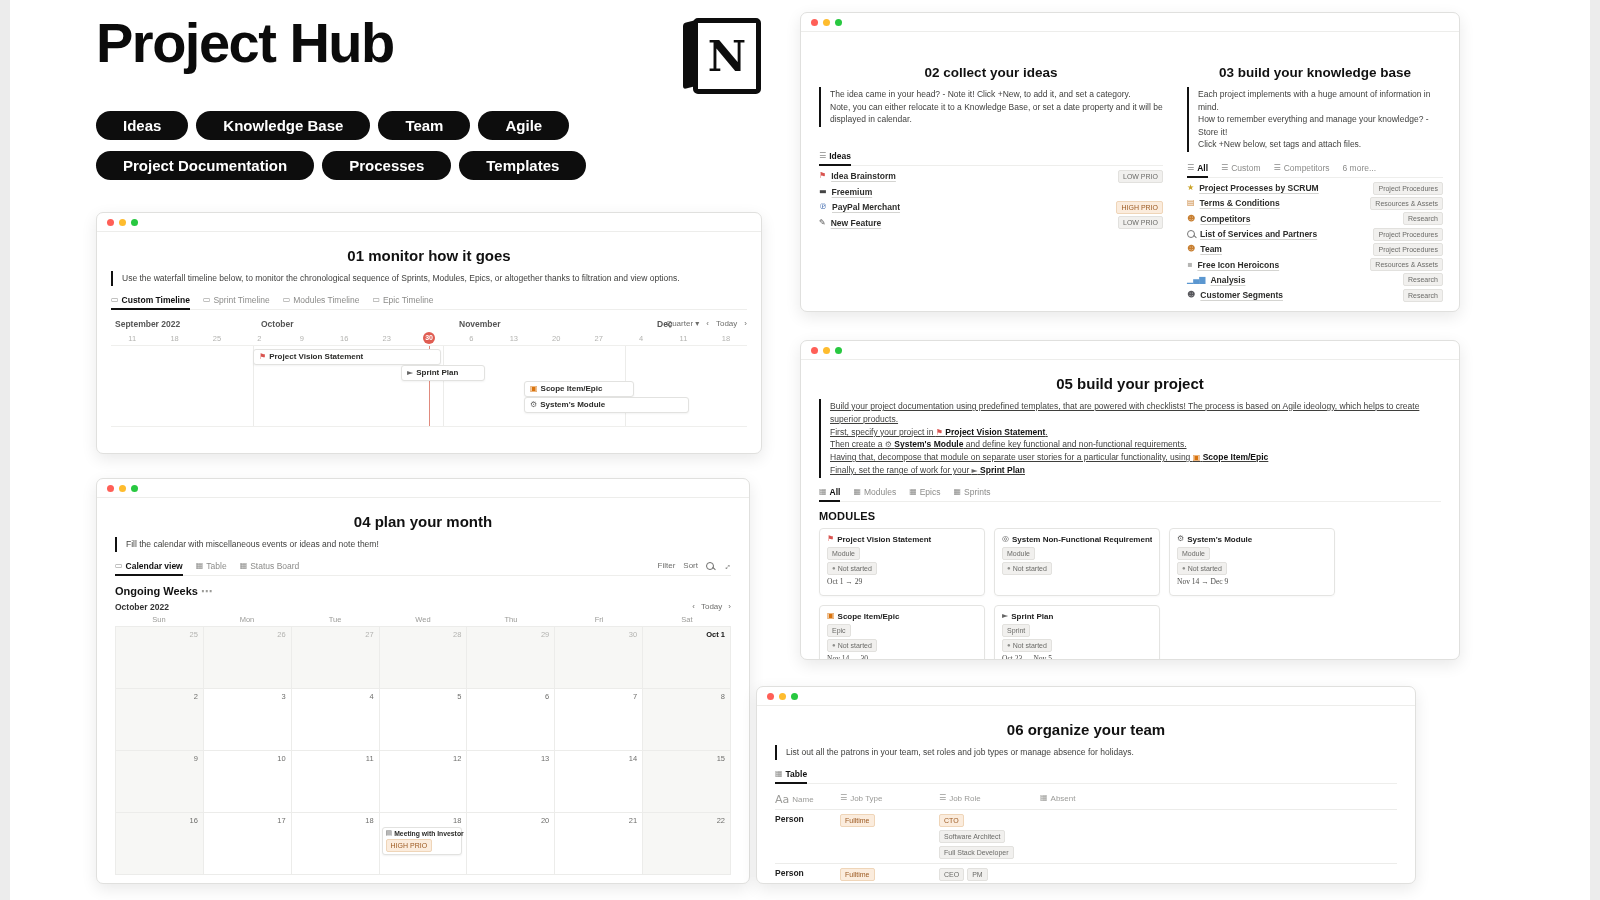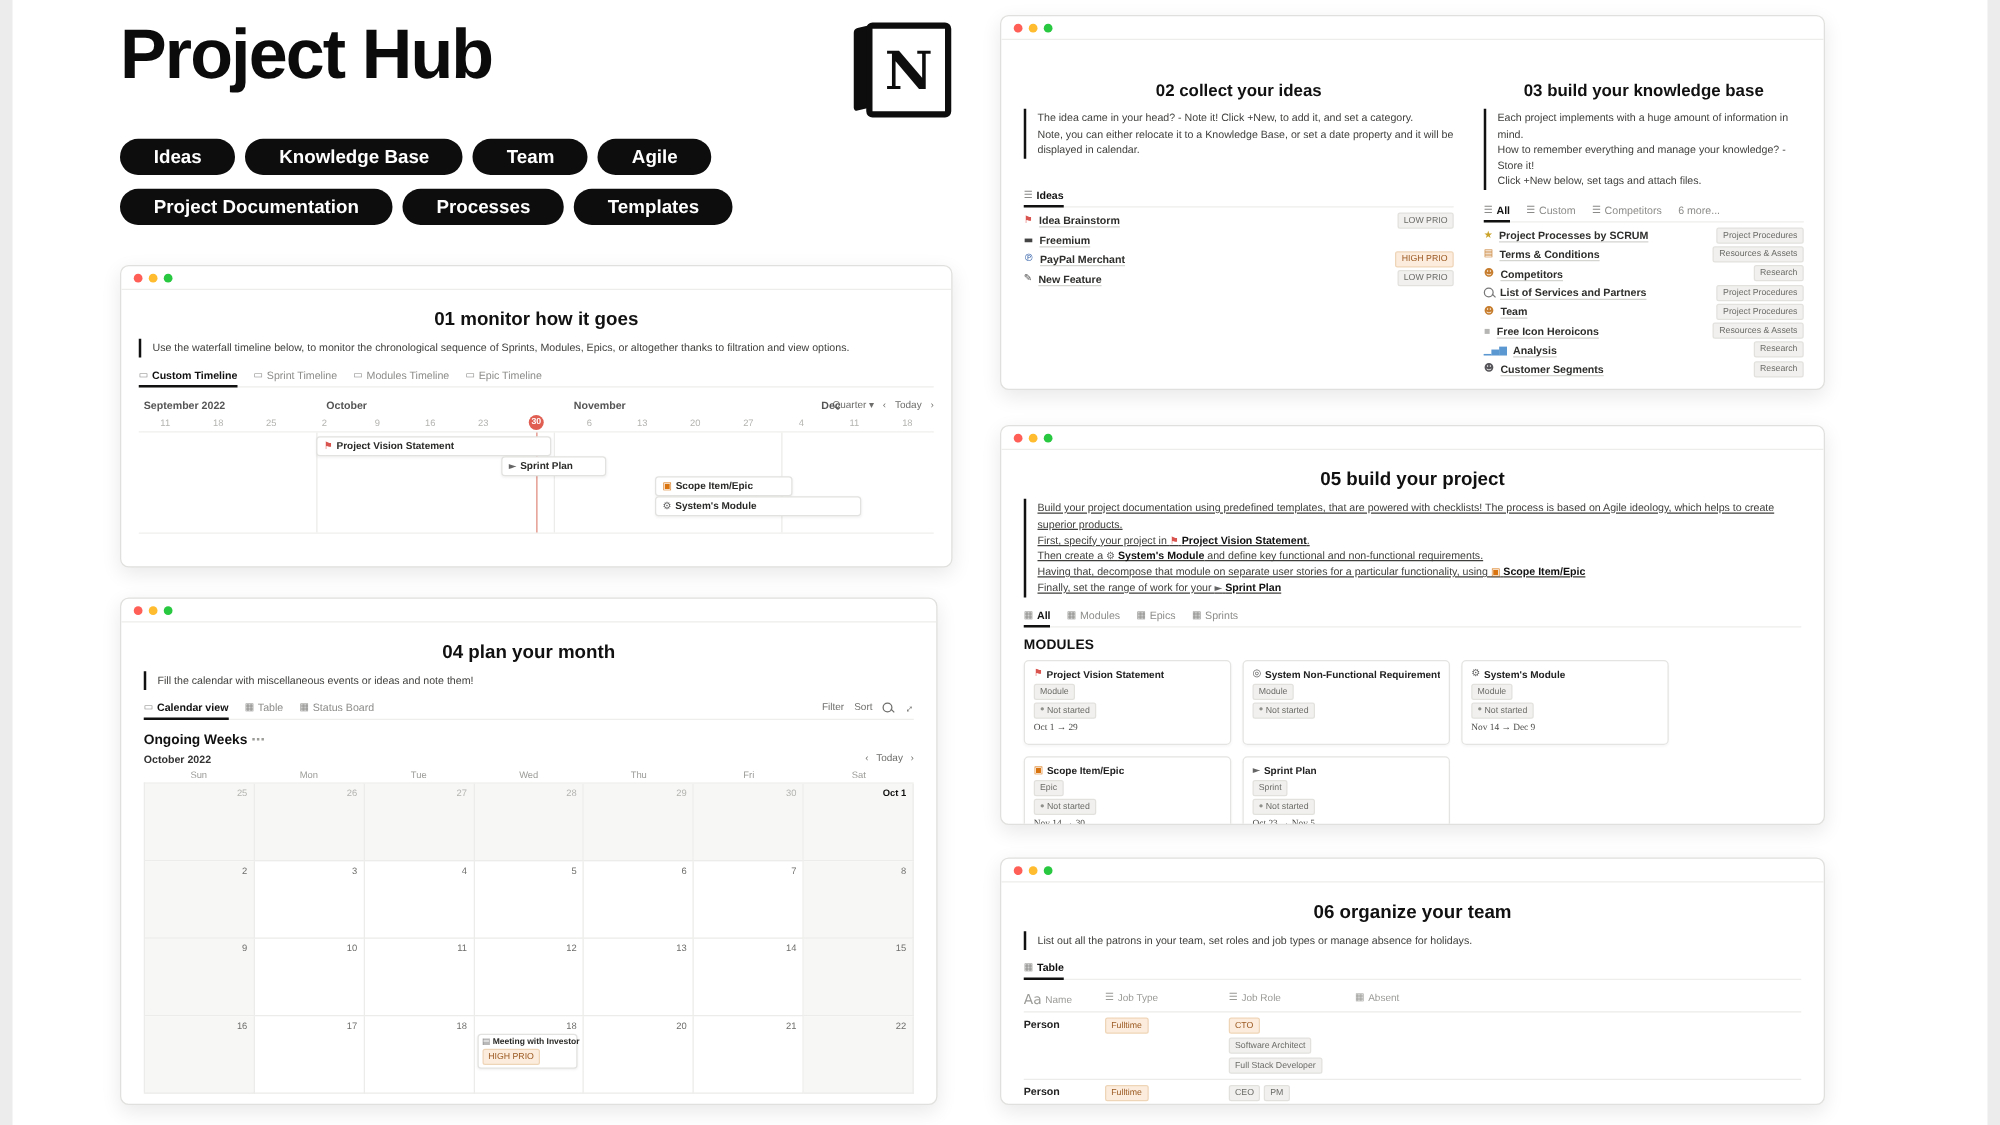--- a/index.html
+++ b/index.html
@@ -563,21 +563,21 @@
           <div class="meta">
             <span class="badge">Sprint</span>
             <span class="badge dotted-status"><span class="sdot">●</span>Not started</span>
           </div>
           <div class="dates">Oct 23 → Nov 5</div>
         </div>
       </div>
   </div>
 </div>
 
-<div class="window" style="left:800px;top:686px;width:658px;height:196px;">
+<div class="window" style="left:756px;top:686px;width:658px;height:196px;">
   <div class="titlebar">
     <span class="dot r"></span>
     <span class="dot y"></span>
     <span class="dot g"></span>
   </div>
   <div class="content" style="padding:0 18px;">
     <div class="win-heading">06 organize your team</div>
     <div class="quote">List out all the patrons in your team, set roles and job types or manage absence for holidays.</div>
     <div class="tabs" id="tabs06">
         <span class="tab active">

